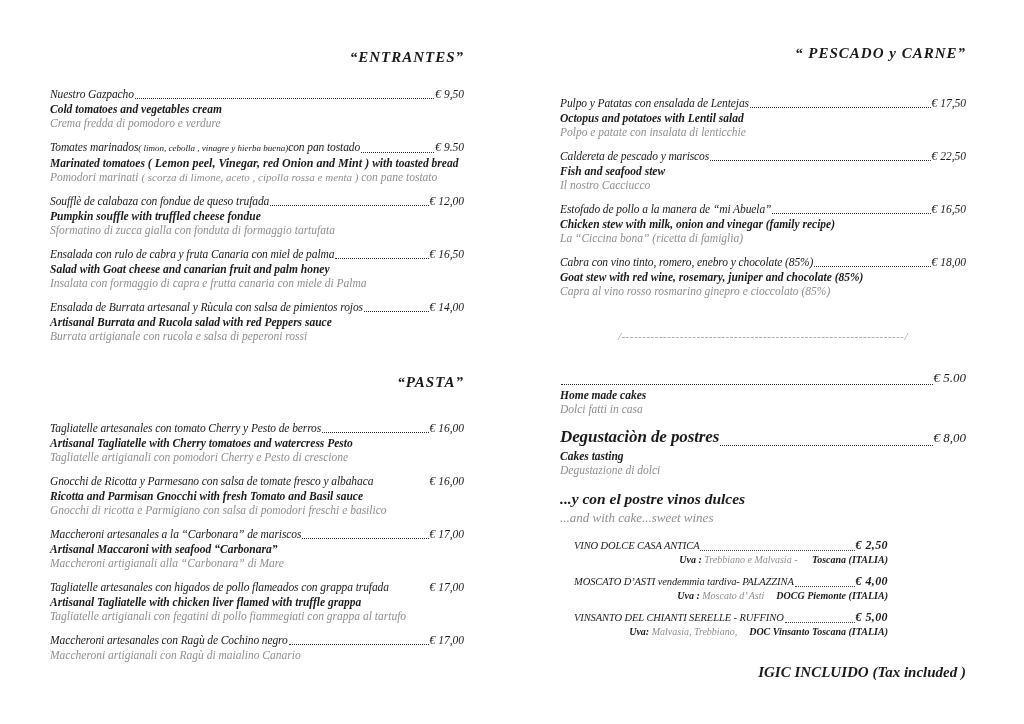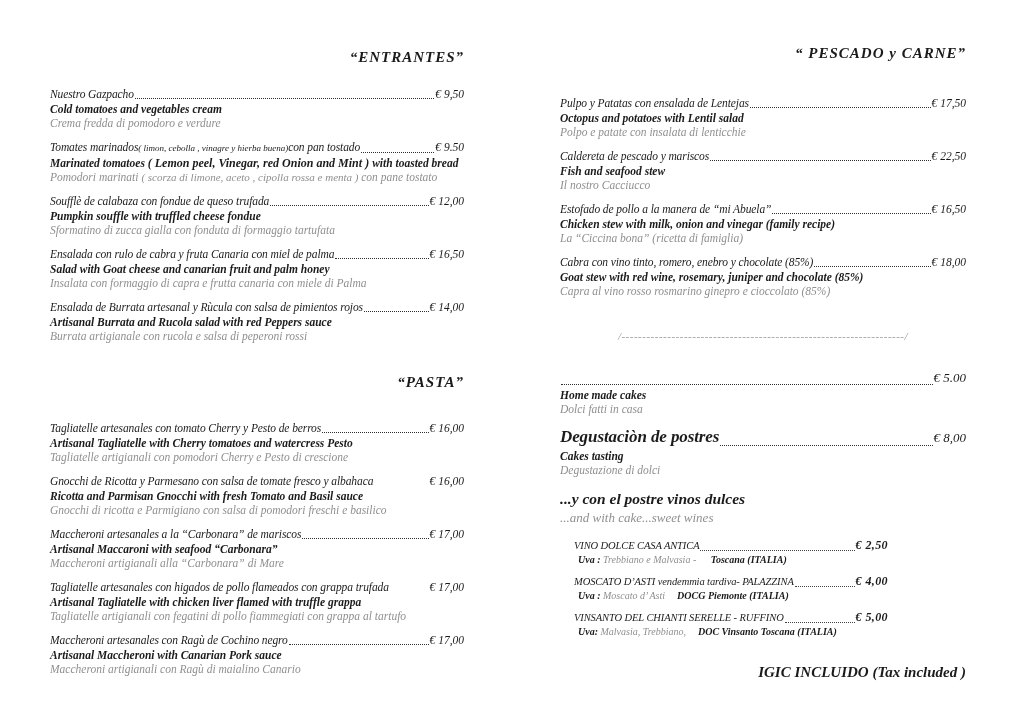--- a/index.html
+++ b/index.html
@@ -42,21 +42,21 @@
 
   .wines-head{margin-top:12px;}
   .wines-title-es{font-size:15.5px; font-weight:bold; line-height:20px;}
   .wines-title-en{font-size:13px; color:#8f8f8f; line-height:17px;}
 
   .wines{margin:12px 78px 0 14px;}
   .wine-item{margin-bottom:8px;}
   .wine-name-row{display:flex; align-items:baseline; font-size:10.5px; letter-spacing:0.4px; line-height:14px; white-space:nowrap; overflow:hidden;}
   .wine-name-row .price{font-size:12px; font-weight:bold;}
   .wine-name-row .dots{border-bottom:1.4px dotted #444; margin-bottom:2px;}
-  .uva-line{font-size:10px; line-height:13px; padding-left:4px;}
+  .uva-line{font-size:10px; line-height:13px; padding-left:4px;text-align:right;}
   .uva-label{font-weight:bold;}
   .grapes{color:#8f8f8f;}
   .region{font-weight:bold; margin-left:12px;}
 
   .tax-note{margin-top:26px; text-align:right; font-size:15px; font-weight:bold;}
 </style>
 </head>
 <body>
 
 <div class="page">
@@ -150,21 +150,20 @@
           </div>
           <div class="en-line"><span>Artisanal Tagliatelle with chicken liver flamed with truffle grappa</span></div>
           <div class="it-line"><span>Tagliatelle artigianali con fegatini di pollo fiammegiati con grappa al tartufo</span></div>
         </div>
         <div class="menu-item">
           <div class="name-row">
             <span class="nm">Maccheroni artesanales con Ragù de Cochino negro</span>
             <span class="dots"></span>
             <span class="price">€ 17,00</span>
           </div>
-          <div class="en-line"><span>Artisanal Maccheroni with  Canarian Pork sauce</span></div>
           <div class="it-line"><span>Maccheroni artigianali con Ragù di maialino Canario</span></div>
         </div>
       </div>
   </div>
 
   <div class="col col-right">
     <h1 class="section-title fm-title">“ PESCADO y CARNE”</h1>
     <div id="fish-items">
         <div class="menu-item">
           <div class="name-row">

